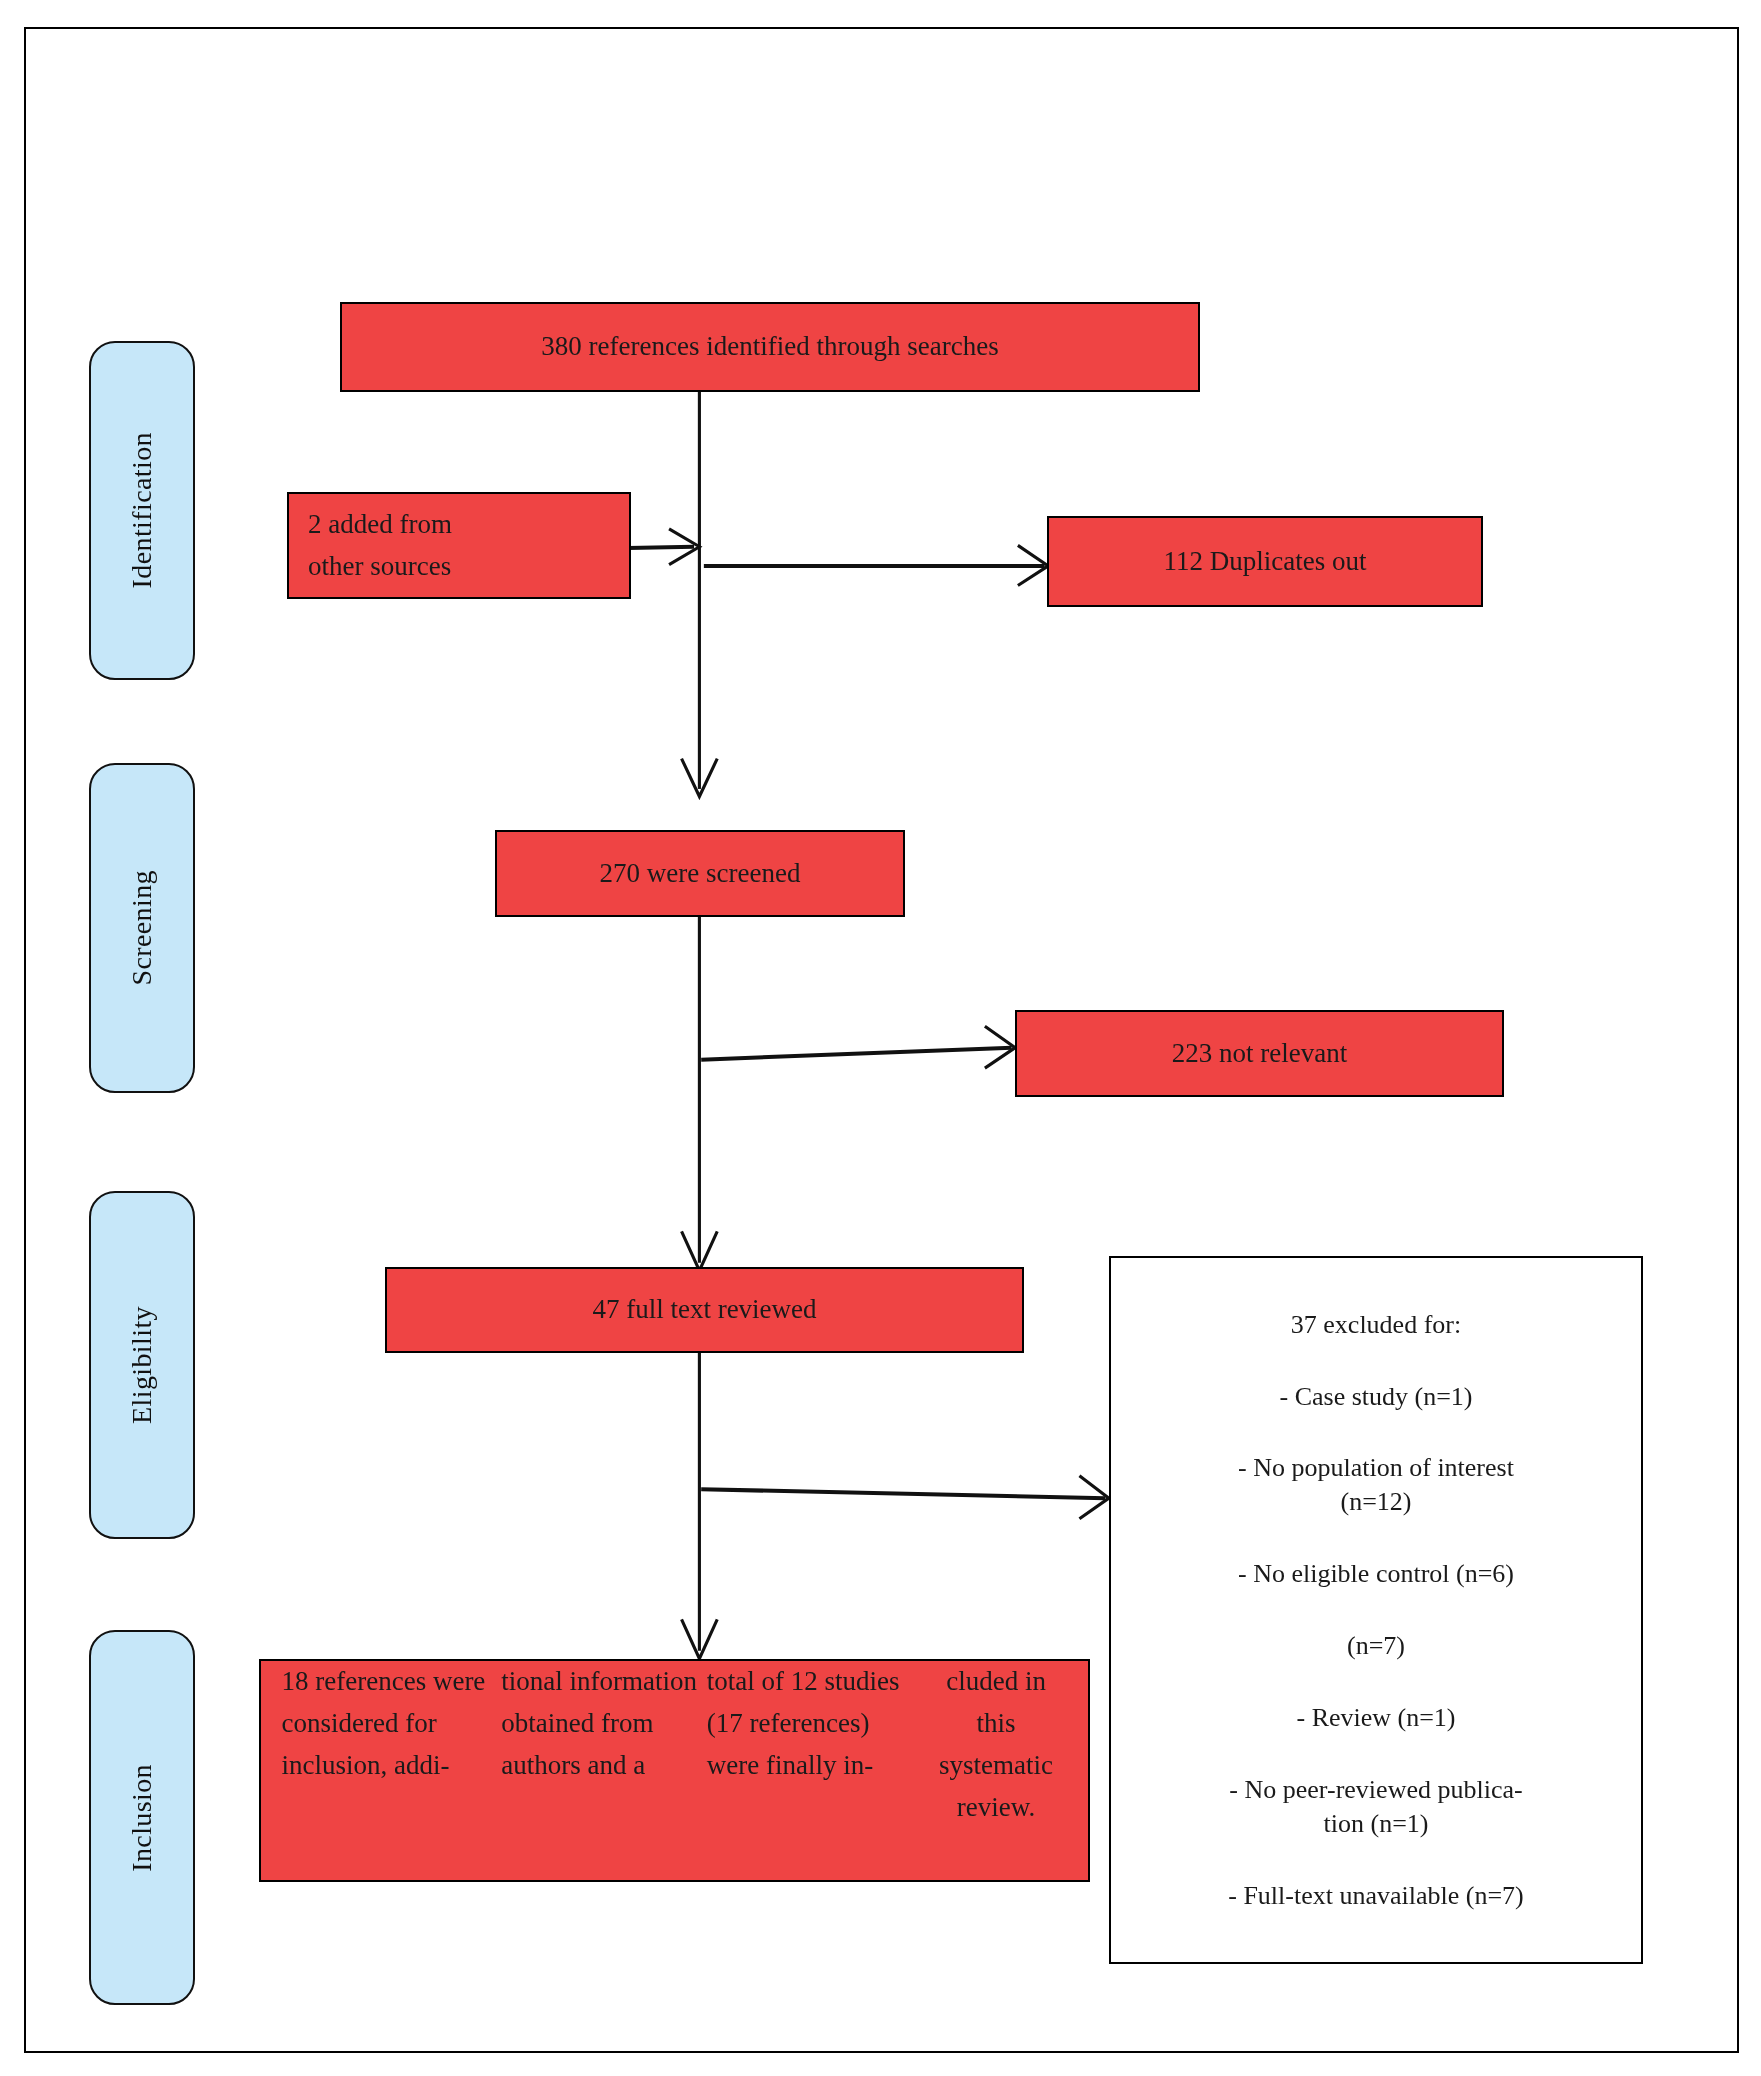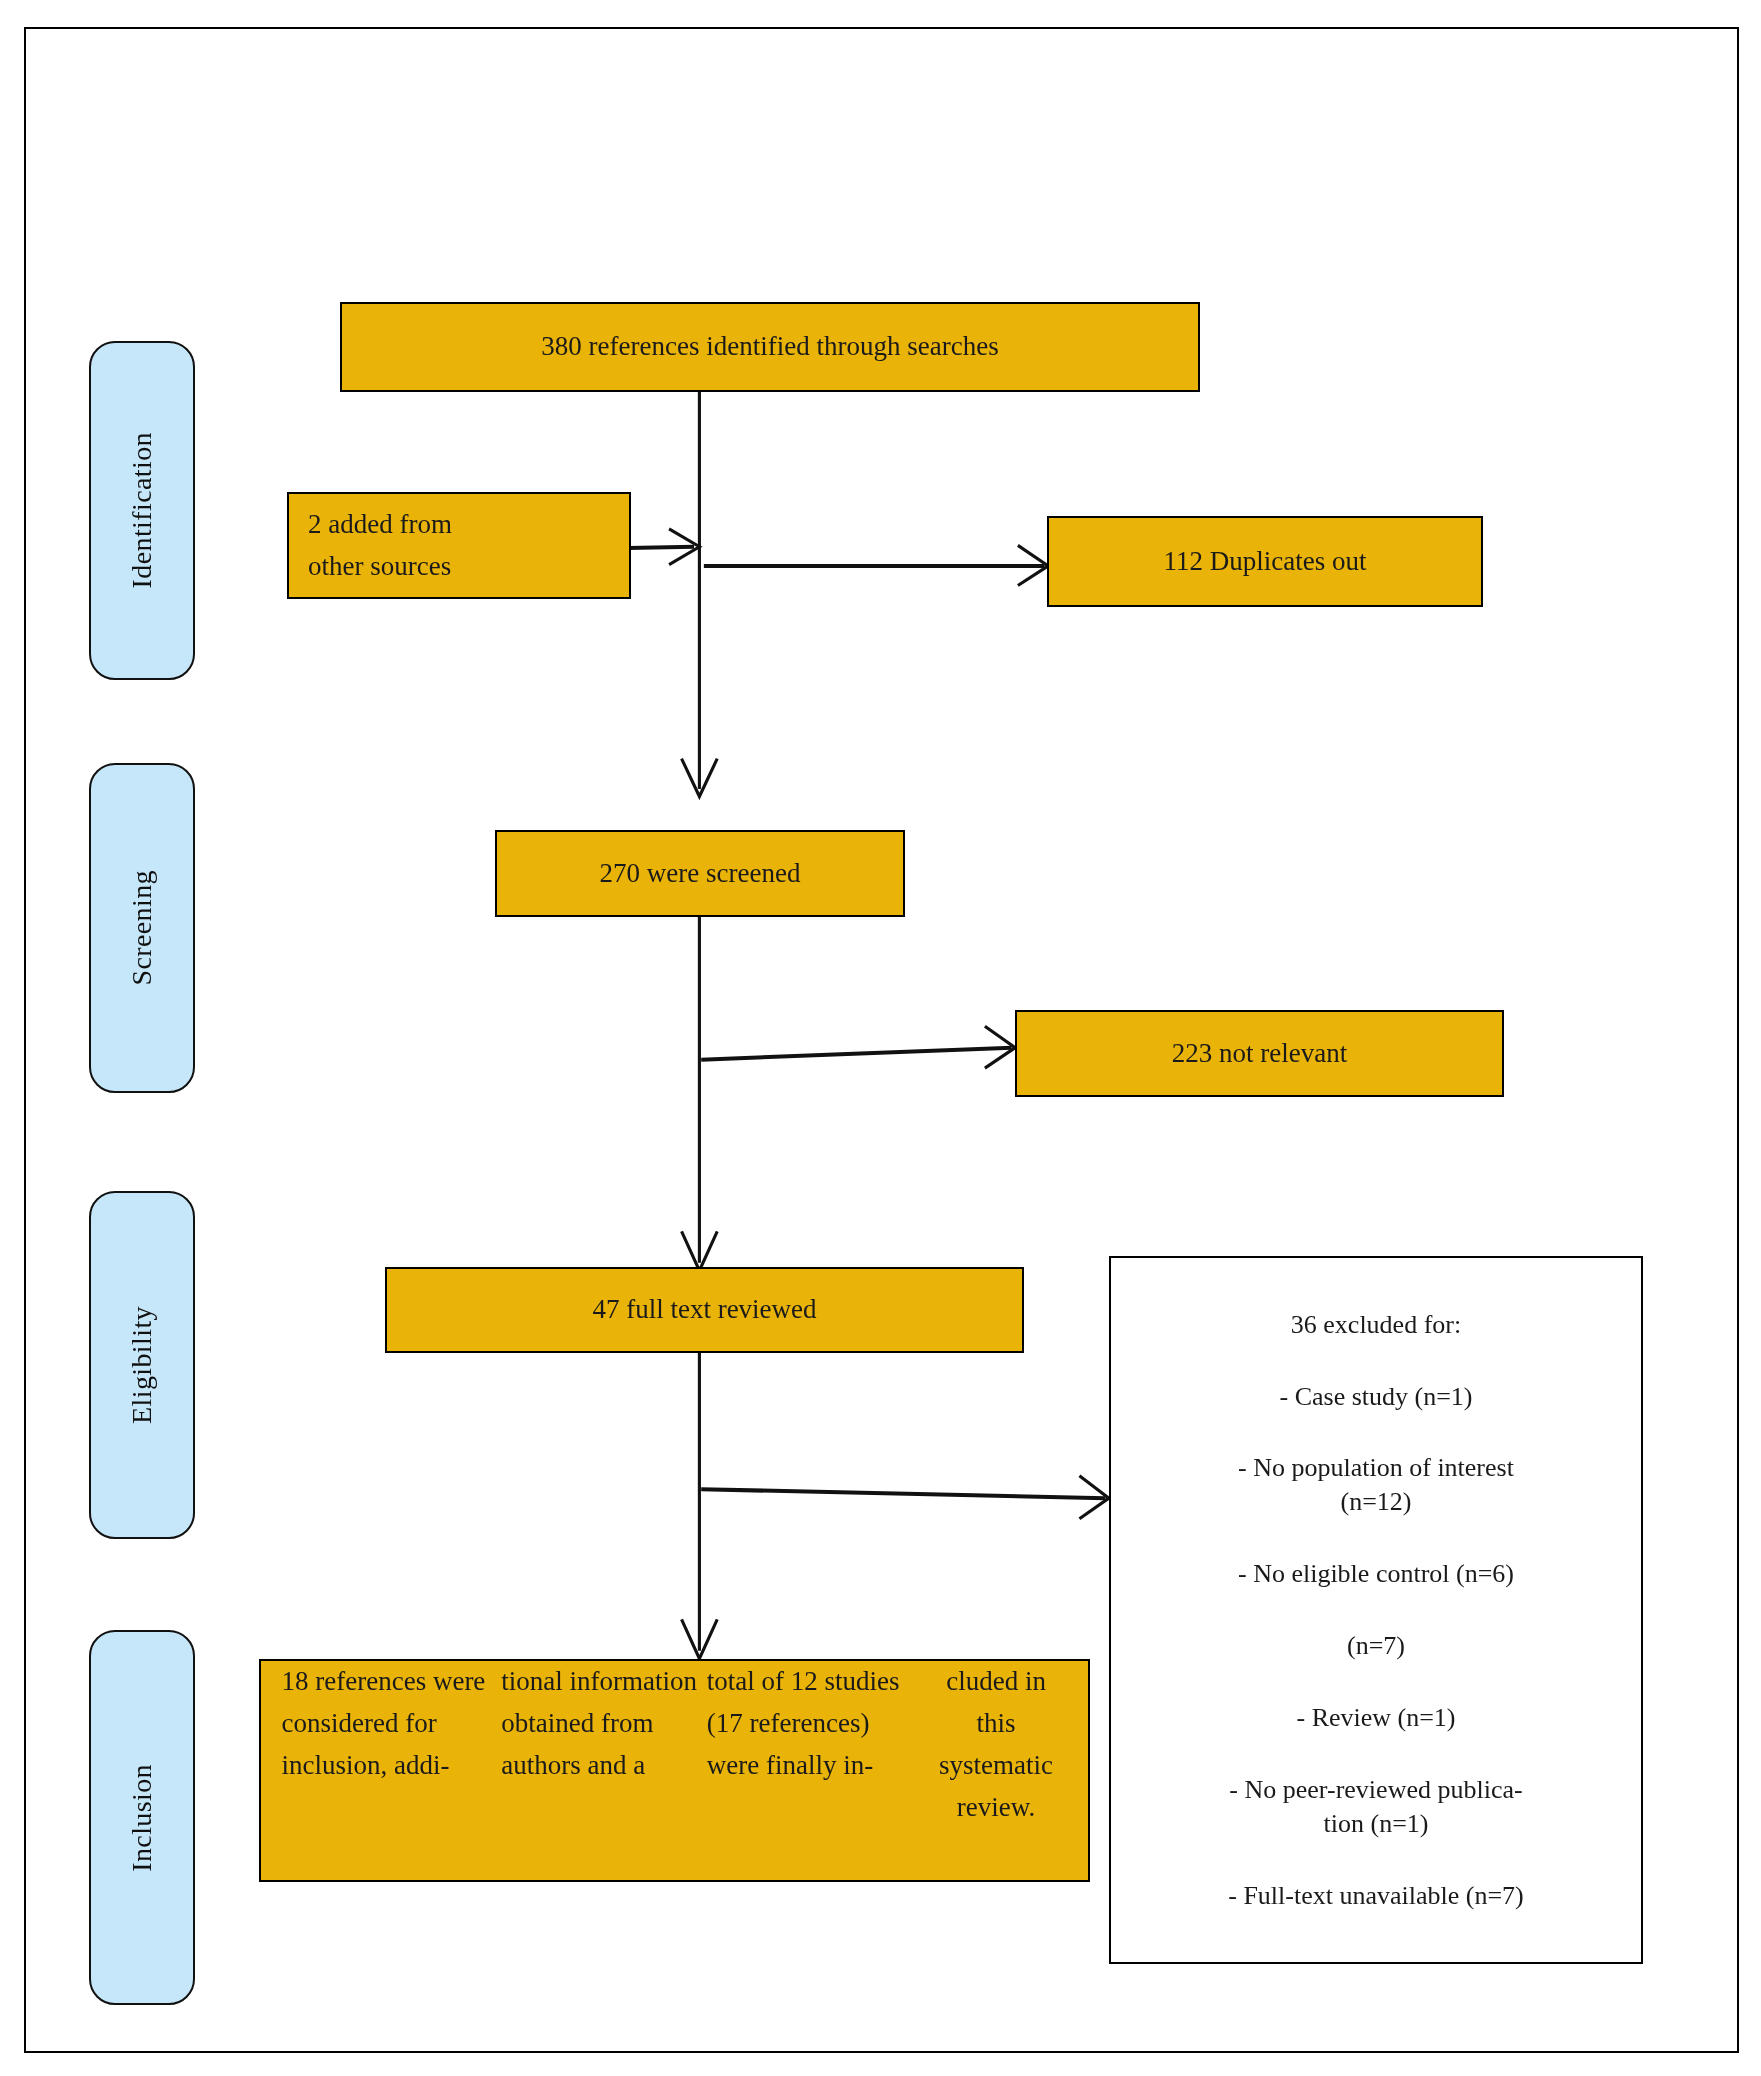--- a/index.html
+++ b/index.html
@@ -20,21 +20,21 @@
     display:flex;align-items:center;justify-content:center;
   }
   .pill .ptxt{
     writing-mode:vertical-rl;transform:rotate(180deg);
     font-size:28px;color:#111;letter-spacing:0.4px;white-space:nowrap;
     font-family:"Liberation Serif", serif;
   }
 
   
   .box{
-    position:absolute;border:2.7px solid #000;background:#eab308;box-sizing:border-box;
+    position:absolute;border:2.7px solid #000;background:#ef4444;box-sizing:border-box;
     display:flex;align-items:center;justify-content:center;
     font-size:27px;color:#1a1a1a;line-height:1.55;
     font-family:"Liberation Serif", serif;
   }
   .box.just{
     display:block;padding:15px 20.5px;text-align:center;
   }
   .box .ln{display:block;}
 
   
@@ -123,21 +123,21 @@
   </div>
 
   <div class="box just" style="left:259px;top:1659px;width:831px;height:223px;display:flex;flex-direction:row;justify-content:center;align-items:stretch;padding:0 20.5px;">
     <span class="ln" style="text-align:left;">18 references were considered for inclusion, addi-</span>
     <span class="ln" style="text-align:left;">tional information obtained from authors and a</span>
     <span class="ln" style="text-align:left;">total of 12 studies (17 references) were finally in-</span>
     <span class="ln" style="text-align:center;">cluded in this systematic review.</span>
   </div>
 
   <div id="exbox" style="left:1109px;top:1256px;width:534px;height:708px;">
-    <span class="exline">36 excluded for:</span>
+    <span class="exline">37 excluded for:</span>
     <span class="exline">- Case study (n=1)</span>
     <div style="width:100%;">
       <span class="exline">- No population of interest</span>
       <span class="exline">(n=12)</span>
     </div>
     <span class="exline">- No eligible control (n=6)</span>
     <div style="width:100%;">
       <span class="exline">(n=7)</span>
     </div>
     <span class="exline">- Review (n=1)</span>

